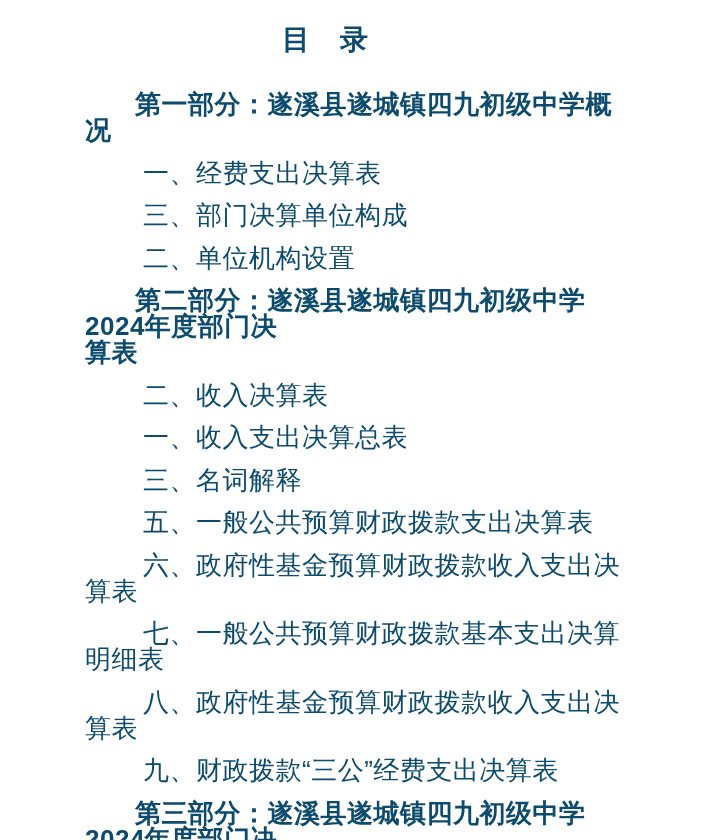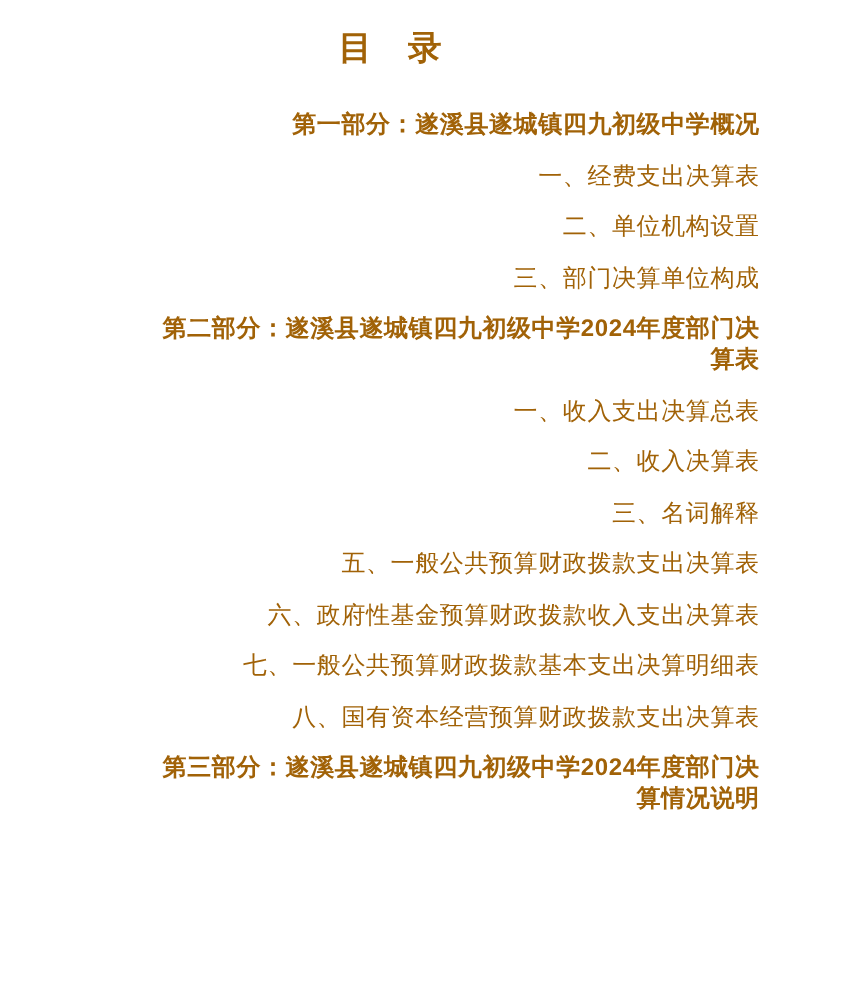--- a/index.html
+++ b/index.html
@@ -5,45 +5,44 @@
     html, body {
       margin: 0;
       padding: 0;
       background: #ffffff;
     }
     .page {
       position: relative;
       width: 651px;
       height: 840px;
       background: #ffffff;
-      color: #a16207;
+      color: #0c4a6e;
       font-family: "Liberation Sans", sans-serif;
       overflow: hidden;
       box-sizing: border-box;
     }
     .title {
       margin: 22px 0 0 0;
       font-size: 28px;
       line-height: 36px;
       font-weight: 700;
       text-align: center;
       letter-spacing: 1px;
       white-space: pre-line;
     }
     .entries {
       padding-left: 85px;
       padding-right: 18px;
     }
     .entry {
       margin: 16.5px 0 0 0;
-      font-size: 20px;
+      font-size: 26px;
       line-height: 26px;
       white-space: pre-line;
       letter-spacing: 0.5px;
-      text-align: right;
     }
     .entry:first-child {
       margin-top: 33px;
     }
     .entry.section {
       font-weight: 700;
       text-indent: 50px;
     }
     .entry.item {
       font-weight: 400;
@@ -51,27 +50,28 @@
     }
   </style>
 </head>
 <body>
 
 <div class="page">
   <h1 class="title">目　录</h1>
   <div class="entries">
       <p class="entry section">第一部分：遂溪县遂城镇四九初级中学概况</p>
       <p class="entry item">一、经费支出决算表</p>
+      <p class="entry item">三、部门决算单位构成</p>
       <p class="entry item">二、单位机构设置</p>
-      <p class="entry item">三、部门决算单位构成</p>
       <p class="entry section">第二部分：遂溪县遂城镇四九初级中学2024年度部门决
 算表</p>
+      <p class="entry item">二、收入决算表</p>
       <p class="entry item">一、收入支出决算总表</p>
-      <p class="entry item">二、收入决算表</p>
       <p class="entry item">三、名词解释</p>
       <p class="entry item">五、一般公共预算财政拨款支出决算表</p>
       <p class="entry item">六、政府性基金预算财政拨款收入支出决算表</p>
       <p class="entry item">七、一般公共预算财政拨款基本支出决算明细表</p>
-      <p class="entry item">八、国有资本经营预算财政拨款支出决算表</p>
+      <p class="entry item">八、政府性基金预算财政拨款收入支出决算表</p>
+      <p class="entry item">九、财政拨款“三公”经费支出决算表</p>
       <p class="entry section">第三部分：遂溪县遂城镇四九初级中学2024年度部门决
 算情况说明</p>
     </div>
 </div>
 
 </body></html>

